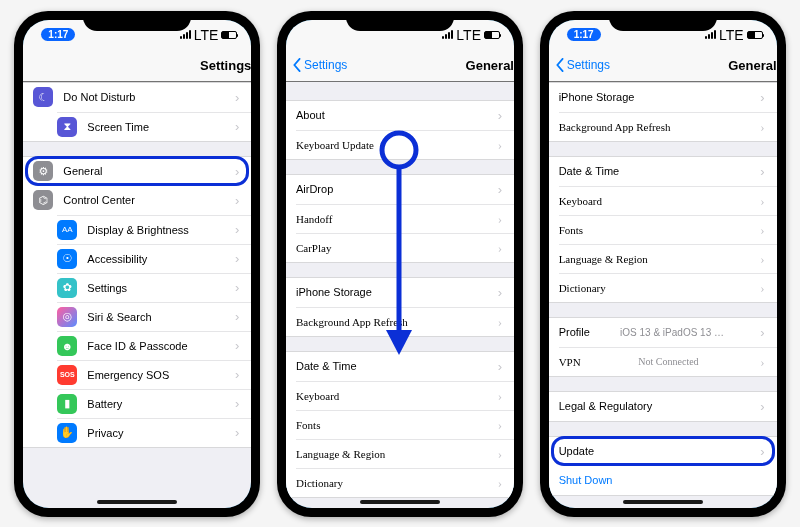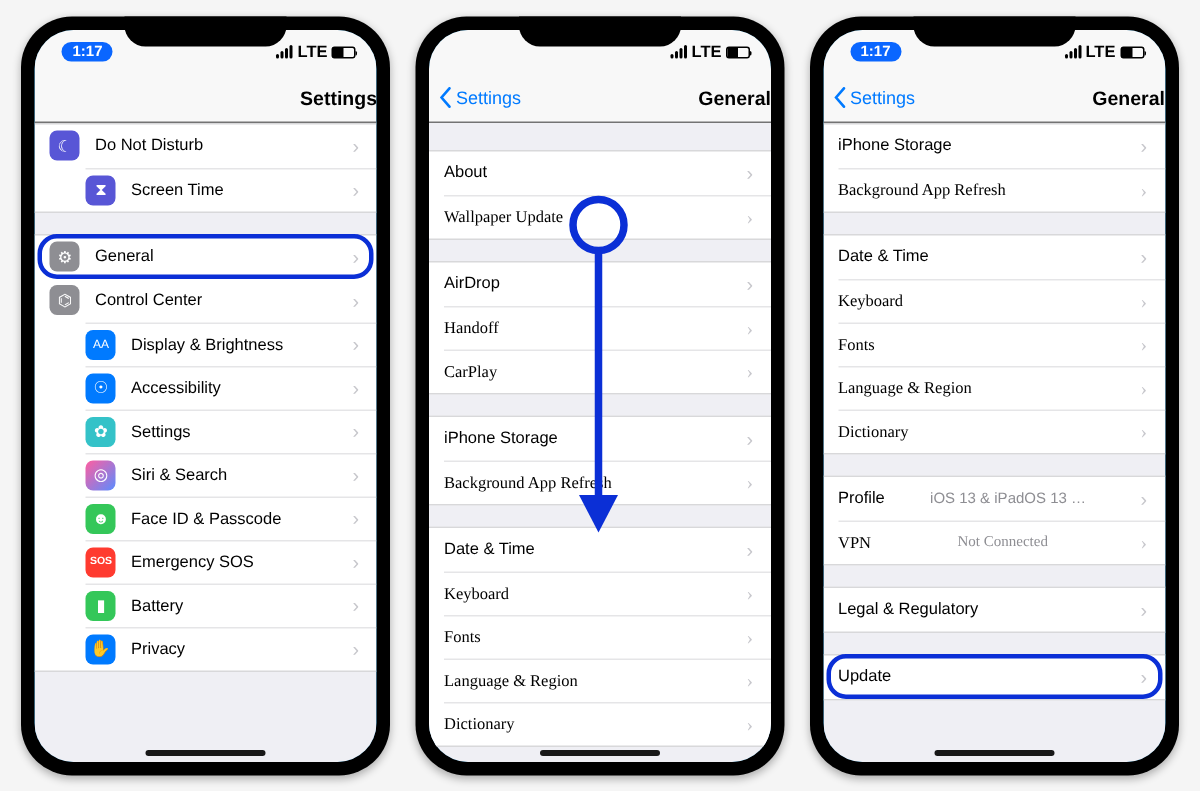--- a/index.html
+++ b/index.html
@@ -49,21 +49,21 @@
     display: flex;
     justify-content: space-between;
     align-items: center;
     padding: 0 14px 0 18px;
     font-size: 10px;
     font-weight: 600;
     color: #000;
     background: #f8f8f8;
   }
   .phone.blue-time .time { background: #0a66ff; color: #fff; border-radius: 9px; padding: 1px 7px; }
-  .sb-right { display: flex; align-items: center; gap: 3px; font-size: 11px; font-weight: 700; }
+  .sb-right { display: flex; align-items: center; gap: 3px; font-size: 14px; font-weight: 400; }
   .signal { display: inline-flex; align-items: flex-end; gap: 1px; }
   .signal span { width: 2px; background: #000; border-radius: 1px; }
   .signal span:nth-child(1){height:3px}.signal span:nth-child(2){height:5px}.signal span:nth-child(3){height:7px}.signal span:nth-child(4){height:9px}
   .batt { width: 16px; height: 8px; border: 1px solid #000; border-radius: 2px; position: relative; }
   .batt:after { content:""; position:absolute; right:-2px; top:2px; width:1px; height:3px; background:#000; border-radius:0 1px 1px 0;}
   .batt i { display:block; width: 50%; height:100%; background:#000; }
   .nav-bar {
     height: 32px;
     display: flex;
     align-items: center;
@@ -247,21 +247,21 @@
       </span>
       <span class="nav-title">General</span>
     </div>
     <div class="list">
       <div class="group" style="margin-top:18px">
         <div class="row noindent">
             <span>About</span>
             <span class="chev">›</span>
           </div>
         <div class="row">
-            <span>Wallpaper Update</span>
+            <span>Keyboard Update</span>
             <span class="chev">›</span>
           </div>
       </div>
       <div class="group">
         <div class="row noindent">
             <span>AirDrop</span>
             <span class="chev">›</span>
           </div>
         <div class="row">
             <span>Handoff</span>
@@ -392,17 +392,20 @@
             <span>Legal &amp; Regulatory</span>
             <span class="chev">›</span>
           </div>
       </div>
       <div class="group" style="position:relative">
         <div class="row noindent">
             <span>Update</span>
             <span class="chev">›</span>
           </div>
         <div class="highlight" style="top:-1px;left:2px;right:2px;height:30px"></div>
+        <div class="row">
+            <span class="linklike">Shut Down</span>
+          </div>
       </div>
     </div>
     <div class="home-ind"></div>
   </div>
 </div>
 
 </body></html>

